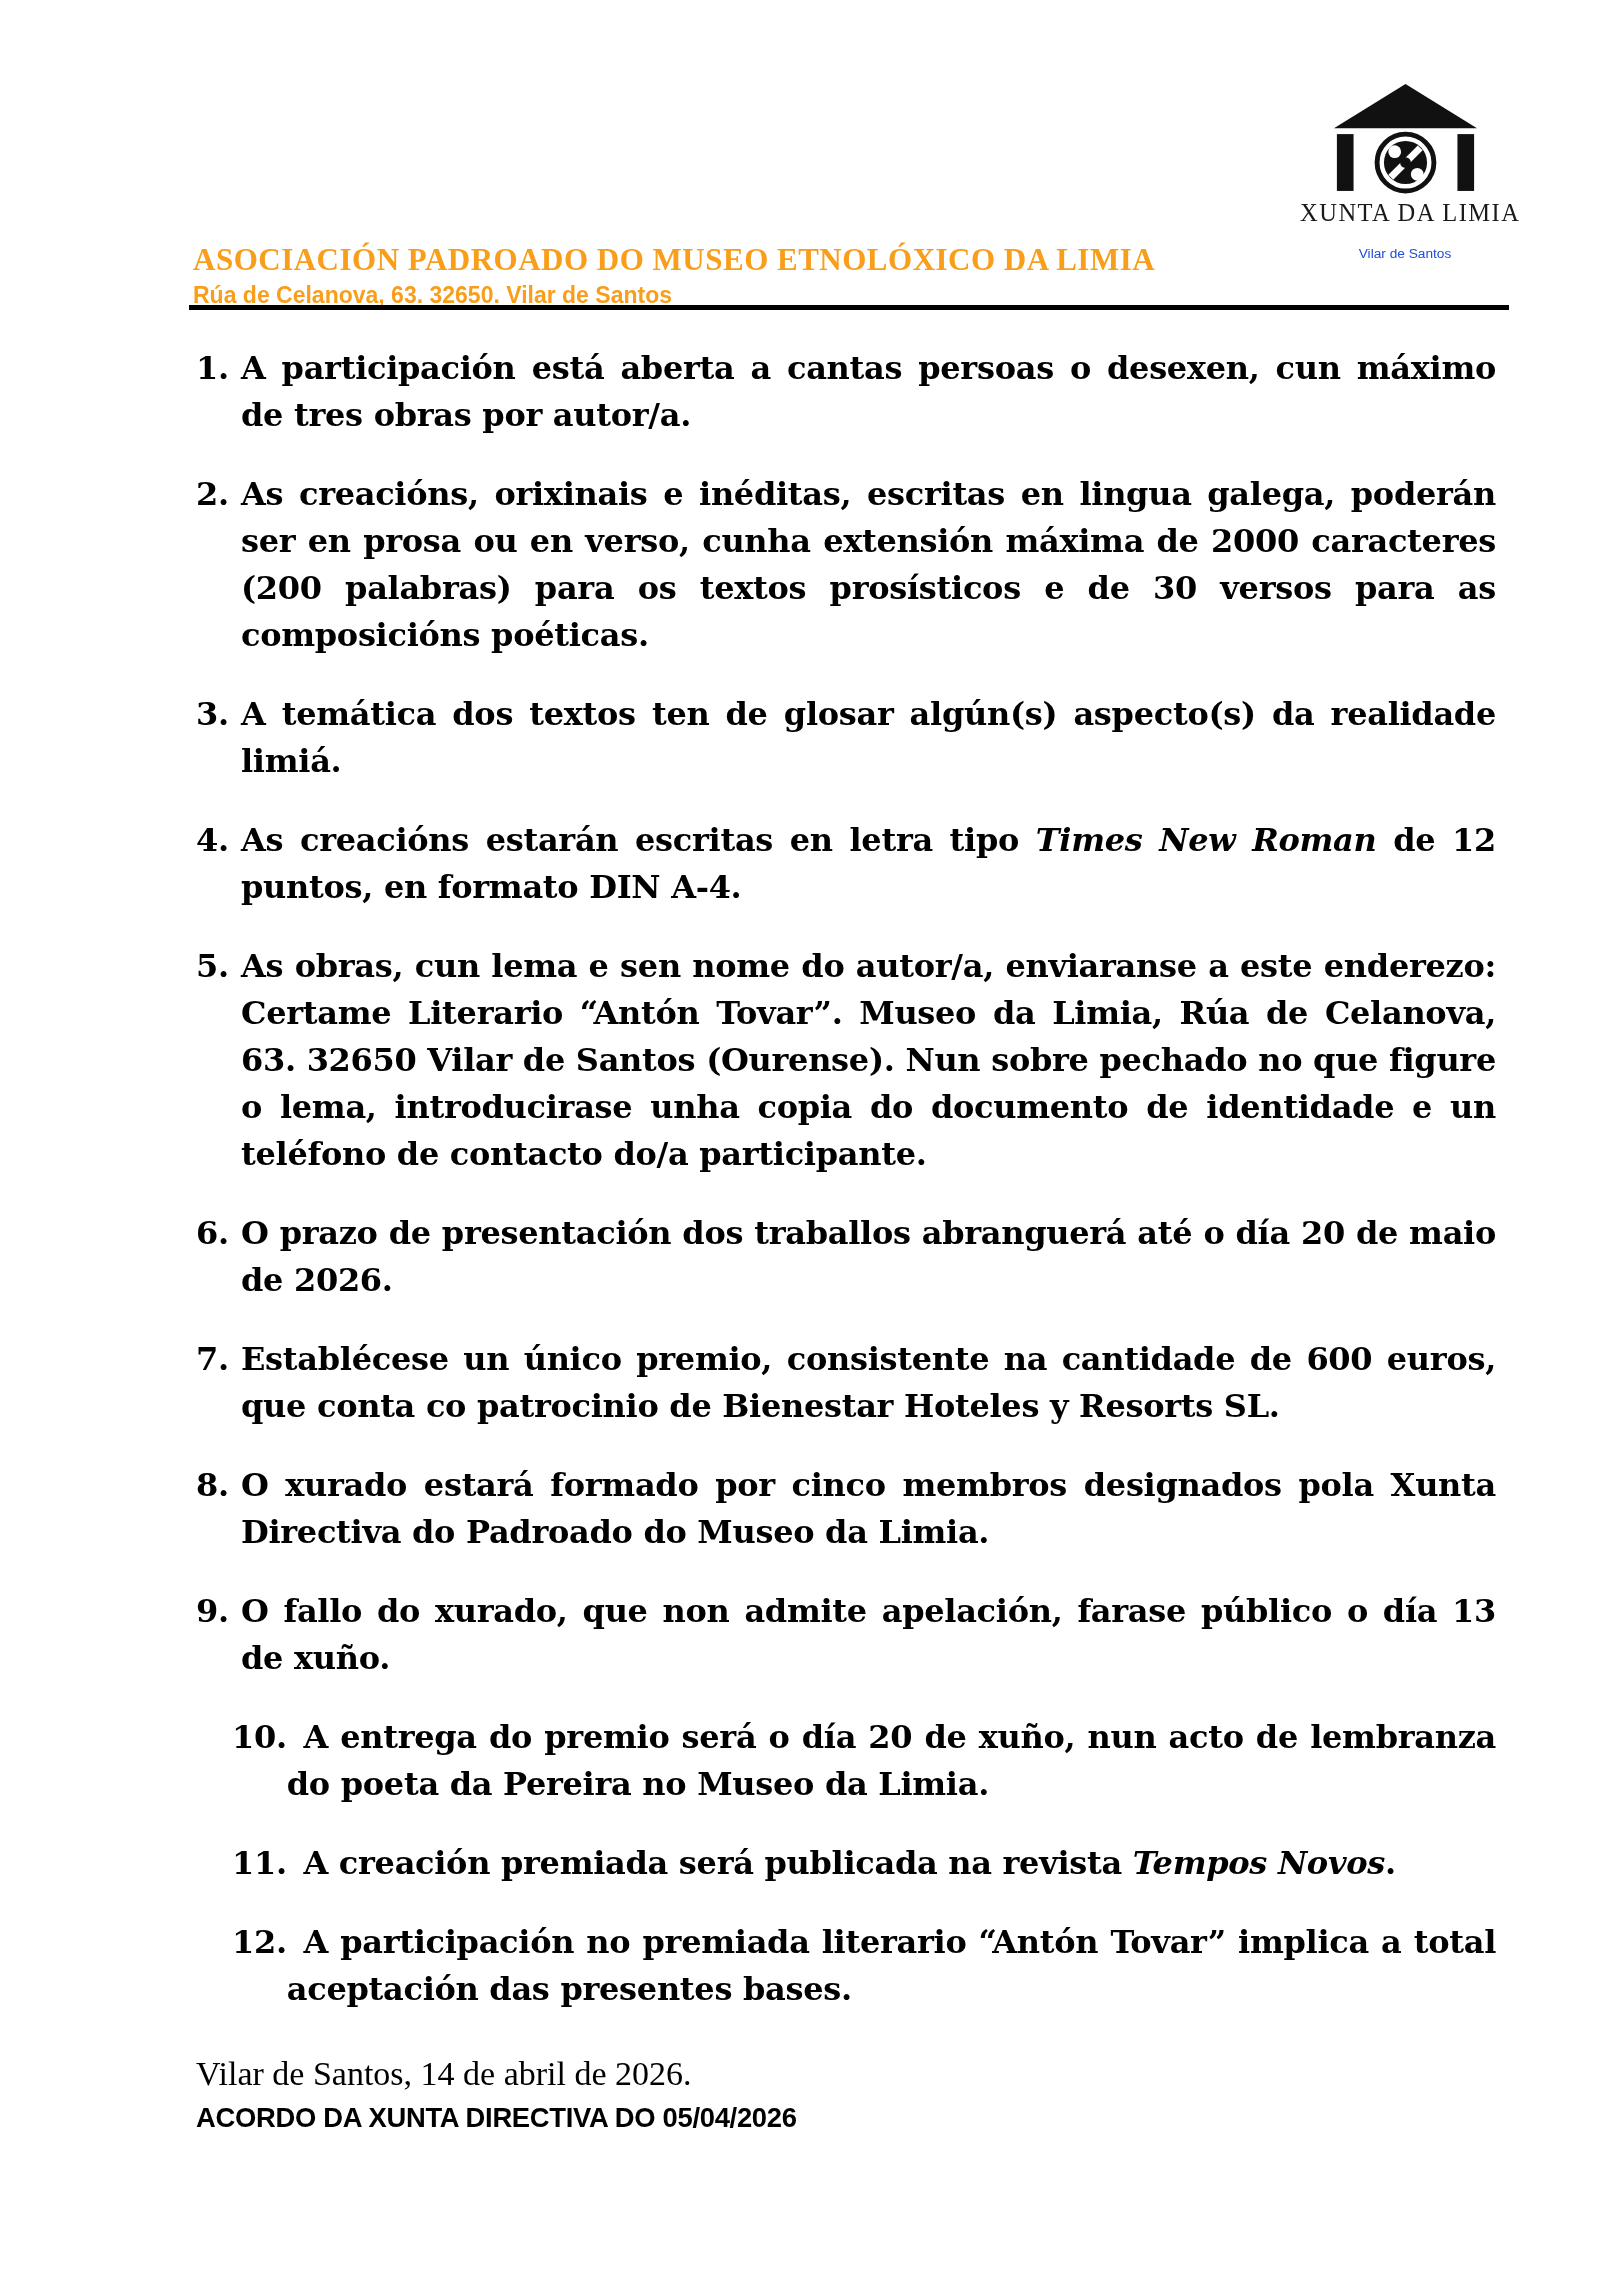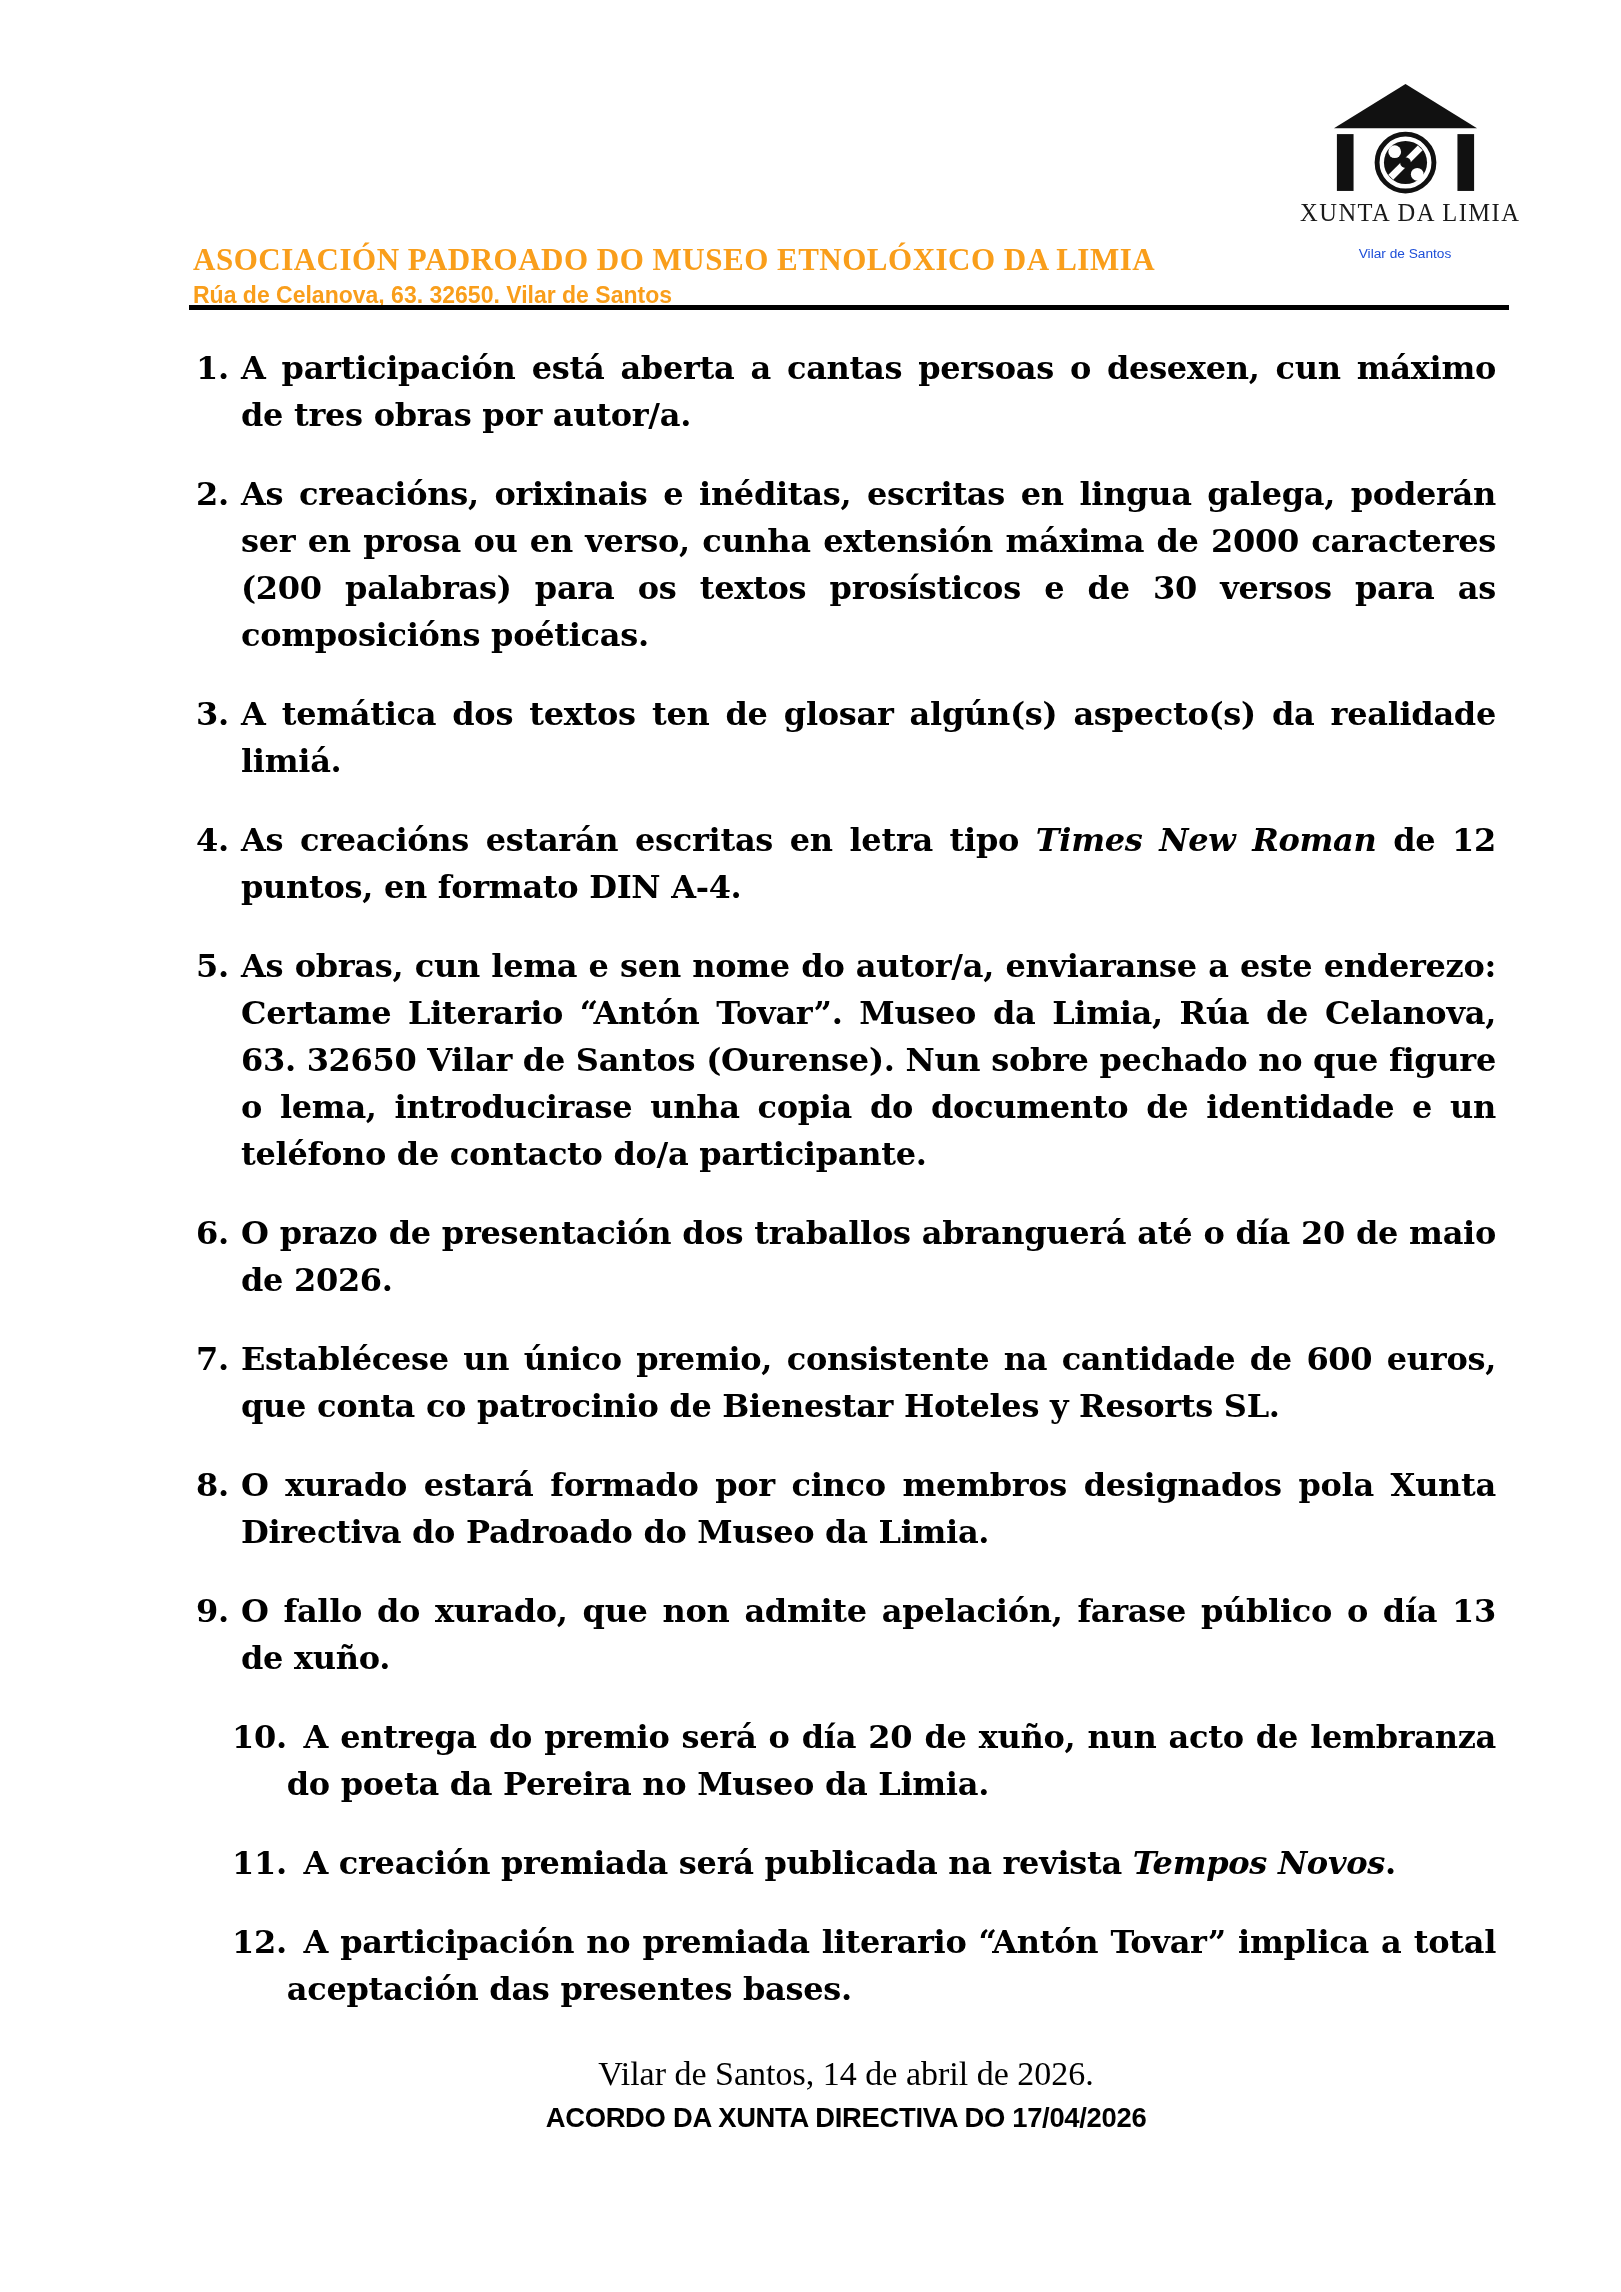--- a/index.html
+++ b/index.html
@@ -54,21 +54,21 @@
     font-weight:700; letter-spacing:-0.3px;
     color:var(--ink);
   }
   .rule-item .num { flex:0 0 45px; }
   .rule-item .txt { flex:1 1 auto; text-align:justify; }
   .rule-item.two-digit .num { flex-basis:49px;margin-left:36px; }
   .rule-item.two-digit .txt { text-indent:16.7px; }
   .rule-item em { font-style:italic;margin-top:34px; }
 
   
-  .doc-footer { position:absolute; left:196px; top:2052px; width:1300px; text-align:center; }
+  .doc-footer { position:absolute; left:196px; top:2052px; width:1300px; text-align:left; }
   .date-line {
     font-family:"Liberation Serif", serif;
     font-weight:400; font-size:34px; line-height:43px; color:var(--ink);
   }
   .acordo-line {
     font-family:"Liberation Sans", sans-serif;
     font-weight:700; font-size:27.4px; line-height:33px;
     letter-spacing:-0.3px; color:var(--ink); margin-top:5.9px;
   }
 </style>
@@ -145,17 +145,17 @@
         <span class="txt"><span>A creación premiada será publicada na revista </span><em> Tempos Novos</em><span>.</span></span>
       </div>
       <div class="rule-item two-digit">
         <span class="num">12.</span>
         <span class="txt"><span>A participación no premiada literario “Antón Tovar” implica a total aceptación das presentes bases.</span></span>
       </div>
     </div>
 
   <div class="doc-footer">
     <div class="date-line">Vilar de Santos, 14 de abril de 2026.</div>
-    <div class="acordo-line">ACORDO DA XUNTA DIRECTIVA DO 17/04/2026</div>
+    <div class="acordo-line">ACORDO DA XUNTA DIRECTIVA DO 05/04/2026</div>
   </div>
 
 </div>
 
 
 </body></html>

